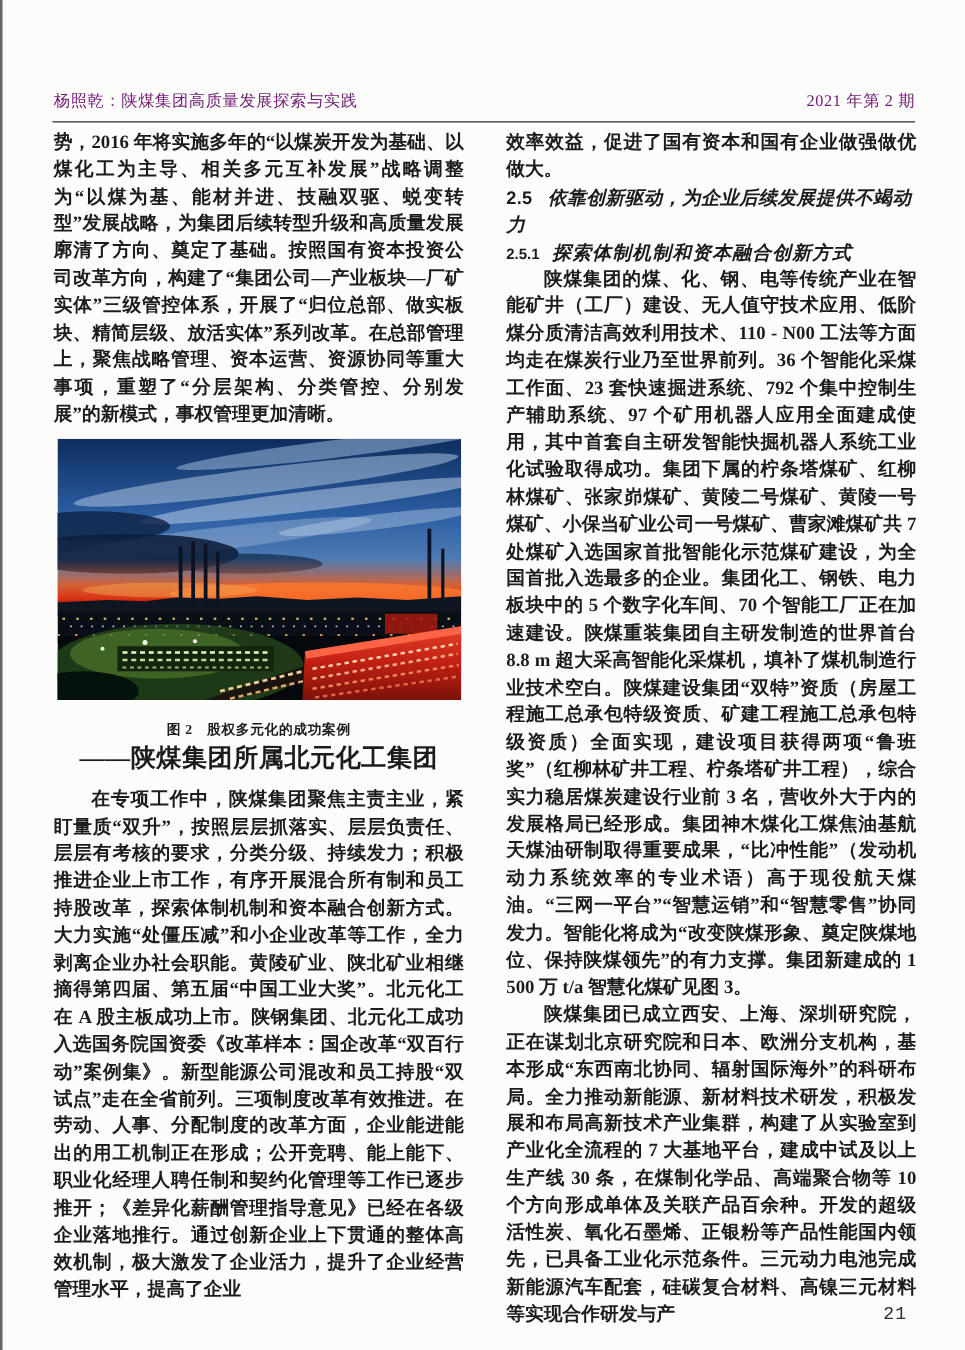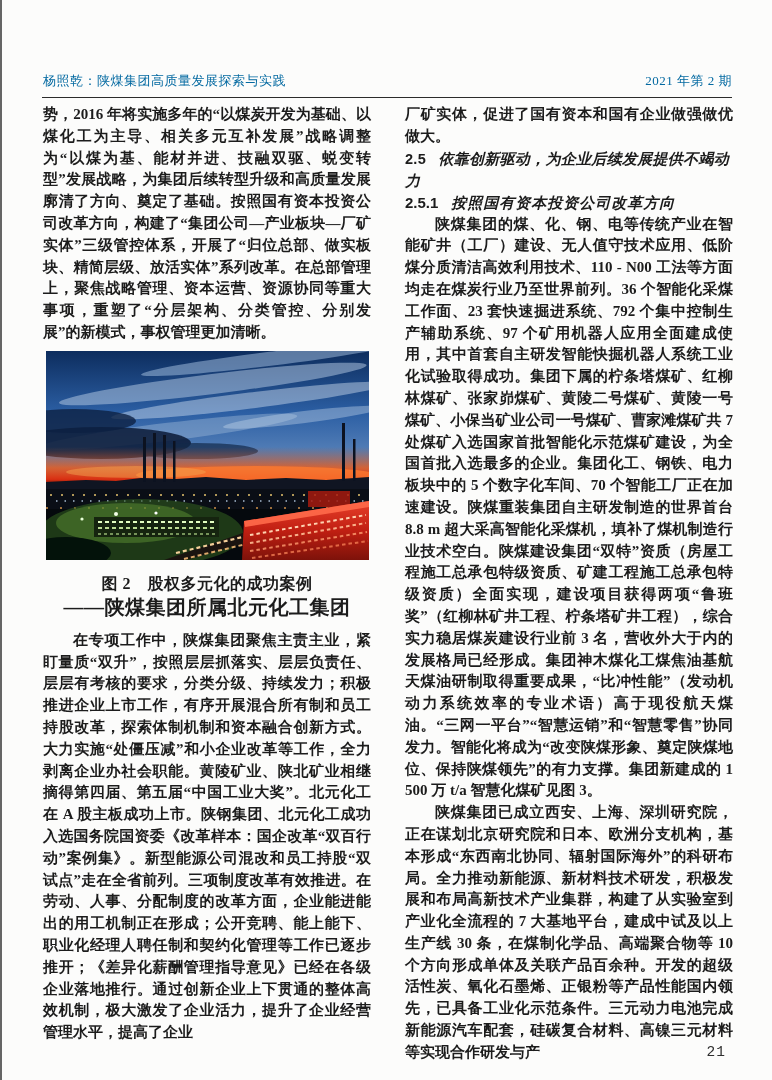--- a/index.html
+++ b/index.html
@@ -9,39 +9,39 @@
     background:#fcfcfb;
     font-family:"Liberation Serif","DejaVu Serif",serif;
     color:#1c1c1c;
     overflow:hidden;
     margin:0 auto;
   }
   .scan-edge{position:absolute;left:0;top:0;width:2px;height:100%;background:#4a4a4a;opacity:.85;}
   .pg-header{
     position:absolute;left:43px;top:72px;width:689px;
     display:flex;justify-content:space-between;align-items:baseline;
-    font-size:13px;letter-spacing:.5px;color:#0369a1;
+    font-size:13px;letter-spacing:.5px;color:#701a75;
   }
   .header-rule{position:absolute;left:42px;top:97px;width:690px;border-top:1.4px solid #2b2b2b;}
   .columns{
     position:absolute;left:43px;top:104px;width:690px;
     display:flex;gap:34px;
   }
   .col{width:328px;font-size:15px;line-height:21.8px;text-align:justify;}
   .col p{margin:0;font-weight:bold;}
   p.ind{text-indent:2em;}
   p.cont{text-indent:0;}
   .figure{margin:7px 0 12px 0;text-align:center;}
   .figure svg{display:block;margin:0 auto;}
-  .fig-cap{font-size:16px;font-weight:bold;line-height:24px;margin-top:12px;letter-spacing:.5px;}
+  .fig-cap{font-size:11px;font-weight:bold;line-height:24px;margin-top:12px;letter-spacing:.5px;}
   .fig-subcap{font-size:20px;font-weight:bold;line-height:22px;letter-spacing:.5px;}
   .sec2{font-weight:bold;font-style:italic;line-height:22px;margin:1px 0;text-align:left;letter-spacing:.3px;}
   .sec2 .num{font-style:normal;font-family:"Liberation Sans","DejaVu Sans",sans-serif;margin-right:.85em;font-size:14.5px;margin-top:40px;}
   .sec3{font-style:italic;line-height:22px;margin:1px 0;text-align:left;letter-spacing:1px;}
-  .sec3 .num{font-style:normal;font-family:"Liberation Sans","DejaVu Sans",sans-serif;margin-right:.85em;font-size:15px;letter-spacing:0;}
+  .sec3 .num{font-style:normal;font-family:"Liberation Sans","DejaVu Sans",sans-serif;margin-right:.85em;font-size:12px;letter-spacing:0;}
   .page-number{position:absolute;right:46px;bottom:20px;font-size:14.5px;color:#2e2e2e;letter-spacing:1px;font-family:Liberation Mono, monospace;}
 </style>
 </head>
 <body>
 
 <div class="page">
   <div class="scan-edge"></div>
 
   <div class="pg-header">
     <span>杨照乾：陕煤集团高质量发展探索与实践</span>
@@ -123,25 +123,25 @@
           <line x1="206" y1="207" x2="322" y2="190" stroke="#ff8a5c" stroke-width="2" stroke-dasharray="3.5 3" opacity=".7"></line>
         </svg>
         <div class="fig-cap">图 2　股权多元化的成功案例</div>
         <div class="fig-subcap">——陕煤集团所属北元化工集团</div>
       </div>
 
       <p class="ind">在专项工作中，陕煤集团聚焦主责主业，紧盯量质“双升”，按照层层抓落实、层层负责任、层层有考核的要求，分类分级、持续发力；积极推进企业上市工作，有序开展混合所有制和员工持股改革，探索体制机制和资本融合创新方式。大力实施“处僵压减”和小企业改革等工作，全力剥离企业办社会职能。黄陵矿业、陕北矿业相继摘得第四届、第五届“中国工业大奖”。北元化工在 A 股主板成功上市。陕钢集团、北元化工成功入选国务院国资委《改革样本：国企改革“双百行动”案例集》。新型能源公司混改和员工持股“双试点”走在全省前列。三项制度改革有效推进。在劳动、人事、分配制度的改革方面，企业能进能出的用工机制正在形成；公开竞聘、能上能下、职业化经理人聘任制和契约化管理等工作已逐步推开；《差异化薪酬管理指导意见》已经在各级企业落地推行。通过创新企业上下贯通的整体高效机制，极大激发了企业活力，提升了企业经营管理水平，提高了企业</p>
     </div>
 
     <div class="col">
-      <p class="cont">厂矿实体，促进了国有资本和国有企业做强做优做大。</p>
+      <p class="cont">效率效益，促进了国有资本和国有企业做强做优做大。</p>
 
       <p class="sec2"><span class="num">2.5</span><span>依靠创新驱动，为企业后续发展提供不竭动力</span></p>
 
-      <p class="sec3"><span class="num">2.5.1</span><span>按照国有资本投资公司改革方向</span></p>
+      <p class="sec3"><span class="num">2.5.1</span><span>探索体制机制和资本融合创新方式</span></p>
 
       <p class="ind">陕煤集团的煤、化、钢、电等传统产业在智能矿井（工厂）建设、无人值守技术应用、低阶煤分质清洁高效利用技术、110 - N00 工法等方面均走在煤炭行业乃至世界前列。36 个智能化采煤工作面、23 套快速掘进系统、792 个集中控制生产辅助系统、97 个矿用机器人应用全面建成使用，其中首套自主研发智能快掘机器人系统工业化试验取得成功。集团下属的柠条塔煤矿、红柳林煤矿、张家峁煤矿、黄陵二号煤矿、黄陵一号煤矿、小保当矿业公司一号煤矿、曹家滩煤矿共 7 处煤矿入选国家首批智能化示范煤矿建设，为全国首批入选最多的企业。集团化工、钢铁、电力板块中的 5 个数字化车间、70 个智能工厂正在加速建设。陕煤重装集团自主研发制造的世界首台 8.8 m 超大采高智能化采煤机，填补了煤机制造行业技术空白。陕煤建设集团“双特”资质（房屋工程施工总承包特级资质、矿建工程施工总承包特级资质）全面实现，建设项目获得两项“鲁班奖”（红柳林矿井工程、柠条塔矿井工程），综合实力稳居煤炭建设行业前 3 名，营收外大于内的发展格局已经形成。集团神木煤化工煤焦油基航天煤油研制取得重要成果，“比冲性能”（发动机动力系统效率的专业术语）高于现役航天煤油。“三网一平台”“智慧运销”和“智慧零售”协同发力。智能化将成为“改变陕煤形象、奠定陕煤地位、保持陕煤领先”的有力支撑。集团新建成的 1 500 万 t/a 智慧化煤矿见图 3。</p>
 
 
       <p class="ind">陕煤集团已成立西安、上海、深圳研究院，正在谋划北京研究院和日本、欧洲分支机构，基本形成“东西南北协同、辐射国际海外”的科研布局。全力推动新能源、新材料技术研发，积极发展和布局高新技术产业集群，构建了从实验室到产业化全流程的 7 大基地平台，建成中试及以上生产线 30 条，在煤制化学品、高端聚合物等 10 个方向形成单体及关联产品百余种。开发的超级活性炭、氧化石墨烯、正银粉等产品性能国内领先，已具备工业化示范条件。三元动力电池完成新能源汽车配套，硅碳复合材料、高镍三元材料等实现合作研发与产</p>
     </div>
 
   </div>
 
   <div class="page-number">21</div>

